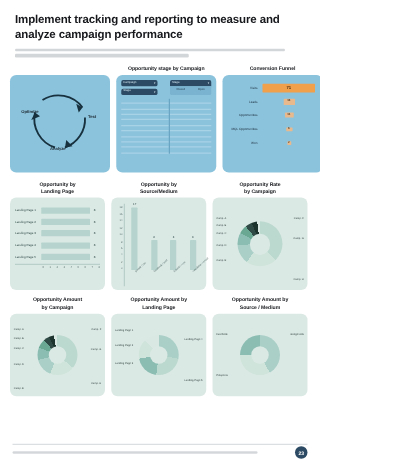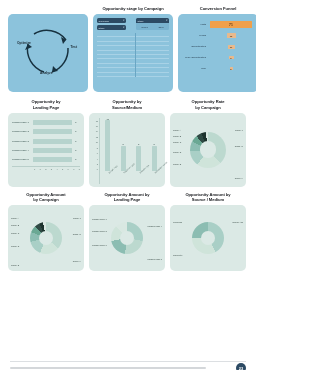--- a/index.html
+++ b/index.html
@@ -163,20 +163,27 @@
   .divider-line {
     position: absolute; left: 10px; right: 10px; bottom: 15px;
     height: 0.4px; background: #dcdfe2;
   }
 </style>
 </head>
 <body>
 
 <div class="slide">
 
+  <div class="header">
+    <div class="title">Implement tracking and reporting to measure and analyze campaign performance</div>
+    <div class="subtitle">
+      <div class="blur-line w1"></div>
+      <div class="blur-line w2"></div>
+    </div>
+  </div>
 
   <div class="row row-top">
 
     <div class="cell">
       <div class="cell-title" style="visibility:hidden">.</div>
       <div class="panel-blue cycle">
         <svg viewBox="0 0 80 78">
           <path d="M26 20 A24 24 0 0 1 58 26" fill="none" stroke="#17313f" stroke-width="1.5"></path>
           <polygon points="58,26 53,23 55,30" fill="#17313f"></polygon>
           <path d="M60 34 A24 24 0 0 1 44 58" fill="none" stroke="#17313f" stroke-width="1.5"></path>

